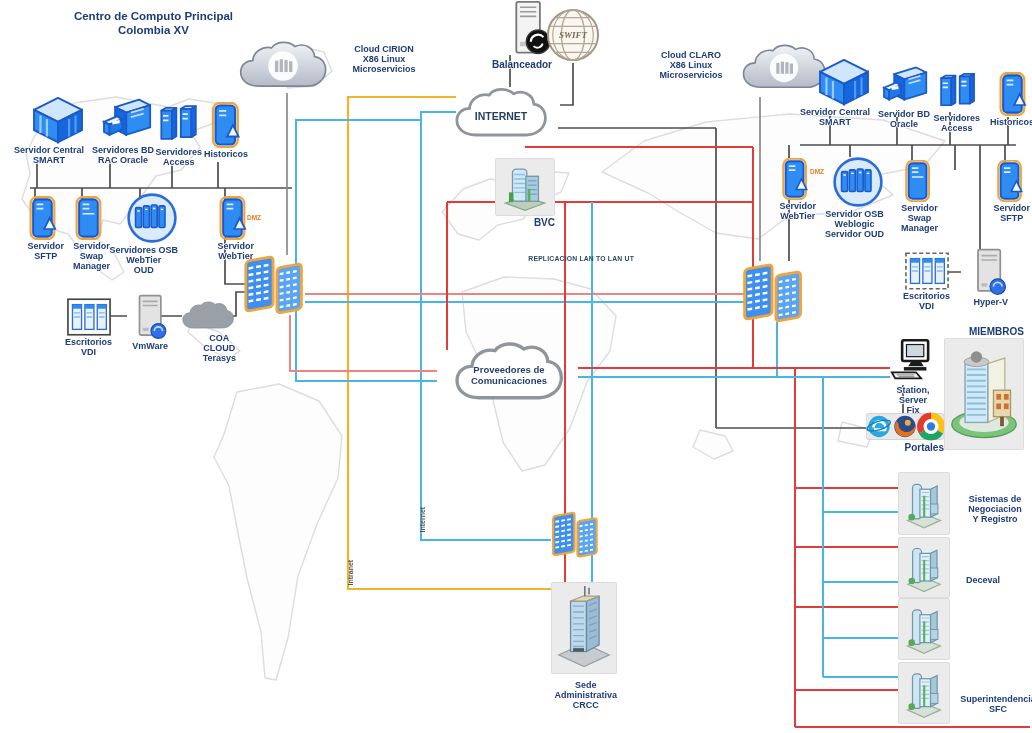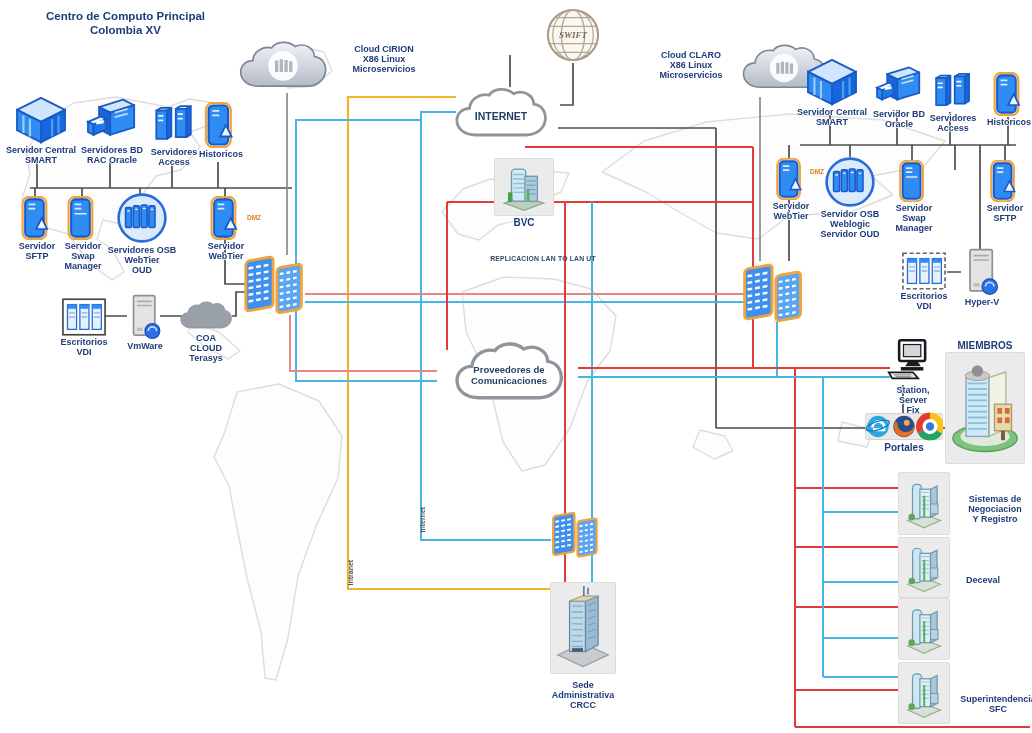--- a/index.html
+++ b/index.html
@@ -1,20 +1,20 @@
 <!DOCTYPE html>
 <html><head>
 <meta charset="utf-8">
 <style>
   html,body{margin:0;padding:0;background:#fff;}
   .stage{position:relative;width:1032px;height:733px;background:#fff;overflow:hidden;
          font-family:"Liberation Sans",sans-serif;}
   svg.layer{position:absolute;left:0;top:0;z-index:1;}
   svg.maplayer{z-index:0;}
-  .n{position:absolute;z-index:3;display:flex;flex-direction:column;align-items:center;gap:1px;text-align:center;}
+  .n{position:absolute;z-index:3;display:flex;flex-direction:column;align-items:flex-end;gap:1px;text-align:center;}
   .nrow{flex-direction:row;align-items:flex-start;gap:5px;text-align:center;}
   .lbl{font-size:9px;font-weight:700;color:#1e3c78;line-height:1.12;white-space:pre-line;
        text-shadow:1px 0 0 #fff,-1px 0 0 #fff,0 1px 0 #fff,0 -1px 0 #fff;}
   .title{font-size:11.5px;font-weight:700;color:#1e3c78;line-height:1.2;white-space:pre-line;
        text-shadow:1px 0 0 #fff,-1px 0 0 #fff,0 1px 0 #fff,0 -1px 0 #fff;}
   .tiny{font-size:6.8px;font-weight:700;color:#2a4a66;letter-spacing:.2px;white-space:pre-line;}
   .dmz{position:absolute;font-size:6.5px;font-weight:700;color:#e07f20;z-index:4;}
   .rot{position:absolute;z-index:2;font-size:7px;font-weight:600;color:#555;transform:rotate(-90deg);transform-origin:center;}
   .gbox{background:#ebebeb;border:1px solid #dcdcdc;border-radius:2px;display:flex;align-items:center;justify-content:center;}
   .ovl{position:absolute;left:0;right:0;text-align:center;}
@@ -387,20 +387,26 @@
   <svg width="68" height="72">
         <use href="#sym-fw"></use>
       </svg>
 </div>
 <div class="n" style="left:547px;top:506px">
   <svg width="58" height="56">
         <use href="#sym-fw"></use>
       </svg>
 </div>
 
+<div class="n" style="left:476px;top:0px;width:76px">
+  <svg width="46" height="58">
+        <use href="#sym-f5tower"></use>
+      </svg>
+  <div class="lbl" style="font-size:10px">Balanceador</div>
+</div>
 <div class="n" style="left:546px;top:8px;width:54px">
   <svg width="54" height="54">
         <use href="#sym-swift"></use>
       </svg>
   <div class="ovl" style="top:22px;font-family:'Liberation Serif',serif;font-style:italic;font-weight:700;font-size:9px;color:#7a6a55">SWIFT</div>
 </div>
 <div class="n" style="left:438px;top:86px;width:126px">
   <svg width="126" height="56">
         <use href="#sym-cloud-white"></use>
       </svg>
@@ -523,21 +529,21 @@
       </svg>
   <div class="lbl">Station, Server
 Fix</div>
 </div>
 <div class="n" style="left:864px;top:412px;width:80px">
   <svg width="78" height="29">
         <use href="#sym-browsers"></use>
       </svg>
   <div class="lbl" style="font-size:10px">Portales</div>
 </div>
-<div class="n" style="left:946px;top:340px;width:78px">
+<div class="n" style="left:946px;top:326px;width:78px">
   <div class="lbl" style="font-size:10px">MIEMBROS</div>
   <div class="gbox" style="width:78px;height:110px">
     <svg width="72" height="102">
           <use href="#sym-miembros"></use>
         </svg>
   </div>
 </div>
 
 <div class="n nrow" style="left:898px;top:472px">
   <div class="gbox" style="width:50px;height:61px">

